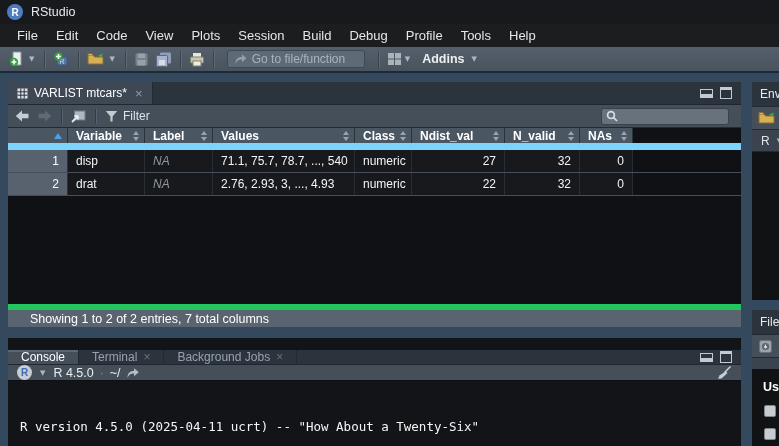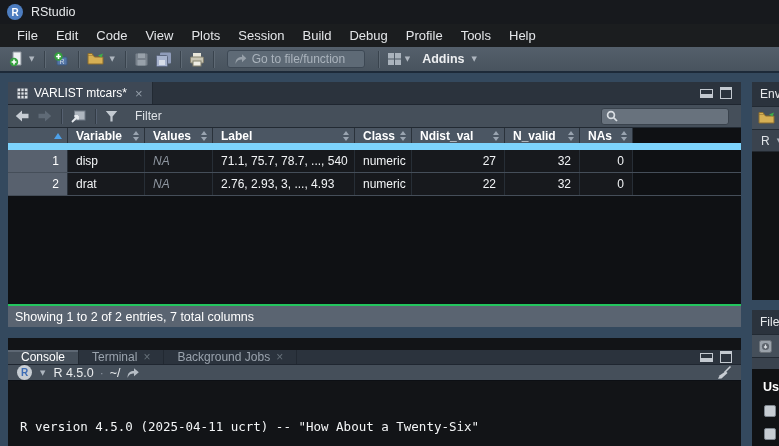--- a/index.html
+++ b/index.html
@@ -41,21 +41,21 @@
   
   .viewer { position:absolute; left:8px; top:82px; width:733px; height:245px; background:#0f1114;
             display:flex; flex-direction:column; }
   .viewer .tabstrip { height:23px;justify-content:center; }
   .vtab { display:flex; align-items:center; gap:6px; padding:0 9px; background:#3e4855;
           color:#fff; font-size:12px; border-right:1px solid #222a33; }
   .vtab .close { color:#939da8; font-size:13px; line-height:1; padding-left:2px; }
   .vtoolbar { height:23px; background:#454f5a; border-bottom:1px solid #222a33;
               display:flex; align-items:center; padding:0 7px; gap:7px; }
   .vtb-sep { width:1px; height:15px; background:#333c46; box-shadow:1px 0 0 #556070; margin:0 2px; }
-  .filter-btn { display:flex; align-items:center; gap:17px; color:#dfe3e7; font-size:12px; }
+  .filter-btn { display:flex; align-items:center; gap:5px; color:#dfe3e7; font-size:12px; }
   .vsearch { margin-left:auto; margin-right:5px; width:128px; height:17px; background:#68727d;
              border:1px solid #39424c; border-radius:3px; display:flex; align-items:center; padding:0 4px; gap:4px; }
   .vsearch input { flex:1; background:transparent; border:none; outline:none; color:#e6e9ec; font-size:11px; min-width:0; }
 
   .grid-cols { display:grid; grid-template-columns:60px 77px 68px 142px 57px 93px 75px 53px 1fr; }
   .thead { height:22px; border-bottom:7px solid #7dd3fc; }
   .th { background:#4b5663; border-right:1px solid #2a323b; color:#fff; font-weight:bold; font-size:12px;
         display:flex; align-items:center; padding:0 3px 0 8px; }
   .th-filler { background:transparent; border:none; }
   .sort { margin-left:auto; display:flex; flex-direction:column; align-items:center; gap:2px; padding-right:2px; }
@@ -66,22 +66,22 @@
   .tri-up.active { border-left-width:4px; border-right-width:4px; border-bottom:6px solid #4da0e8; }
   .trow { height:23px; border-bottom:1px solid #454e59; }
   .rownum { background:#58616e; color:#fff; font-size:12px; display:flex; align-items:center;
             justify-content:flex-end; padding-right:8px; border-right:1px solid #2a323b; }
   .td { background:#17191d; color:#f2f4f6; font-size:12px; display:flex; align-items:center;
         padding:0 8px; border-right:1px solid #272e36; white-space:nowrap; overflow:hidden; }
   .td.na { color:#8f97a1; font-style:italic; }
   .td.num { justify-content:flex-end; }
   .td-filler { background:transparent; border:none; }
   .viewer-body { flex:1; background:#0f1114; }
-  .status-bar { height:23px; background:#5a6471; border-top:2px solid #22c55e;
-                display:flex; align-items:center; padding-left:7px; color:#fff; font-size:12.5px; }
+  .status-bar { height:23px; background:#5a6471; border-top:6px solid #22c55e;
+                display:flex; align-items:center; padding-left:22px; color:#fff; font-size:12.5px; }
 
   
   .console { position:absolute; left:8px; top:338px; width:733px; height:108px; background:#121417;
              display:flex; flex-direction:column; }
   .console .tabstrip { height:26px;margin-top:12px; }
   .ctab { display:flex; align-items:center; gap:6px; padding:0 13px; color:#9aa3ad; font-size:12px;
           border-right:1px solid #222932; }
   .ctab.active { background:#454f5a; color:#fff; box-shadow:inset 0 2px 0 #5d6773; }
   .ctab .close { color:#667079; font-size:12px; }
   .cinfo { height:24px; background:#454f5a; border-bottom:1px solid #0c0f14;
@@ -260,28 +260,28 @@
         </span>
     </div>
     <div class="th">
       <span>Variable</span>
       <span class="sort">
           <span class="tri-up"></span>
           <span class="tri-dn"></span>
         </span>
     </div>
     <div class="th">
+      <span>Label</span>
+      <span class="sort">
+          <span class="tri-up"></span>
+          <span class="tri-dn"></span>
+        </span>
+    </div>
+    <div class="th">
       <span>Values</span>
-      <span class="sort">
-          <span class="tri-up"></span>
-          <span class="tri-dn"></span>
-        </span>
-    </div>
-    <div class="th">
-      <span>Label</span>
       <span class="sort">
           <span class="tri-up"></span>
           <span class="tri-dn"></span>
         </span>
     </div>
     <div class="th">
       <span>Class</span>
       <span class="sort">
           <span class="tri-up"></span>
           <span class="tri-dn"></span>

